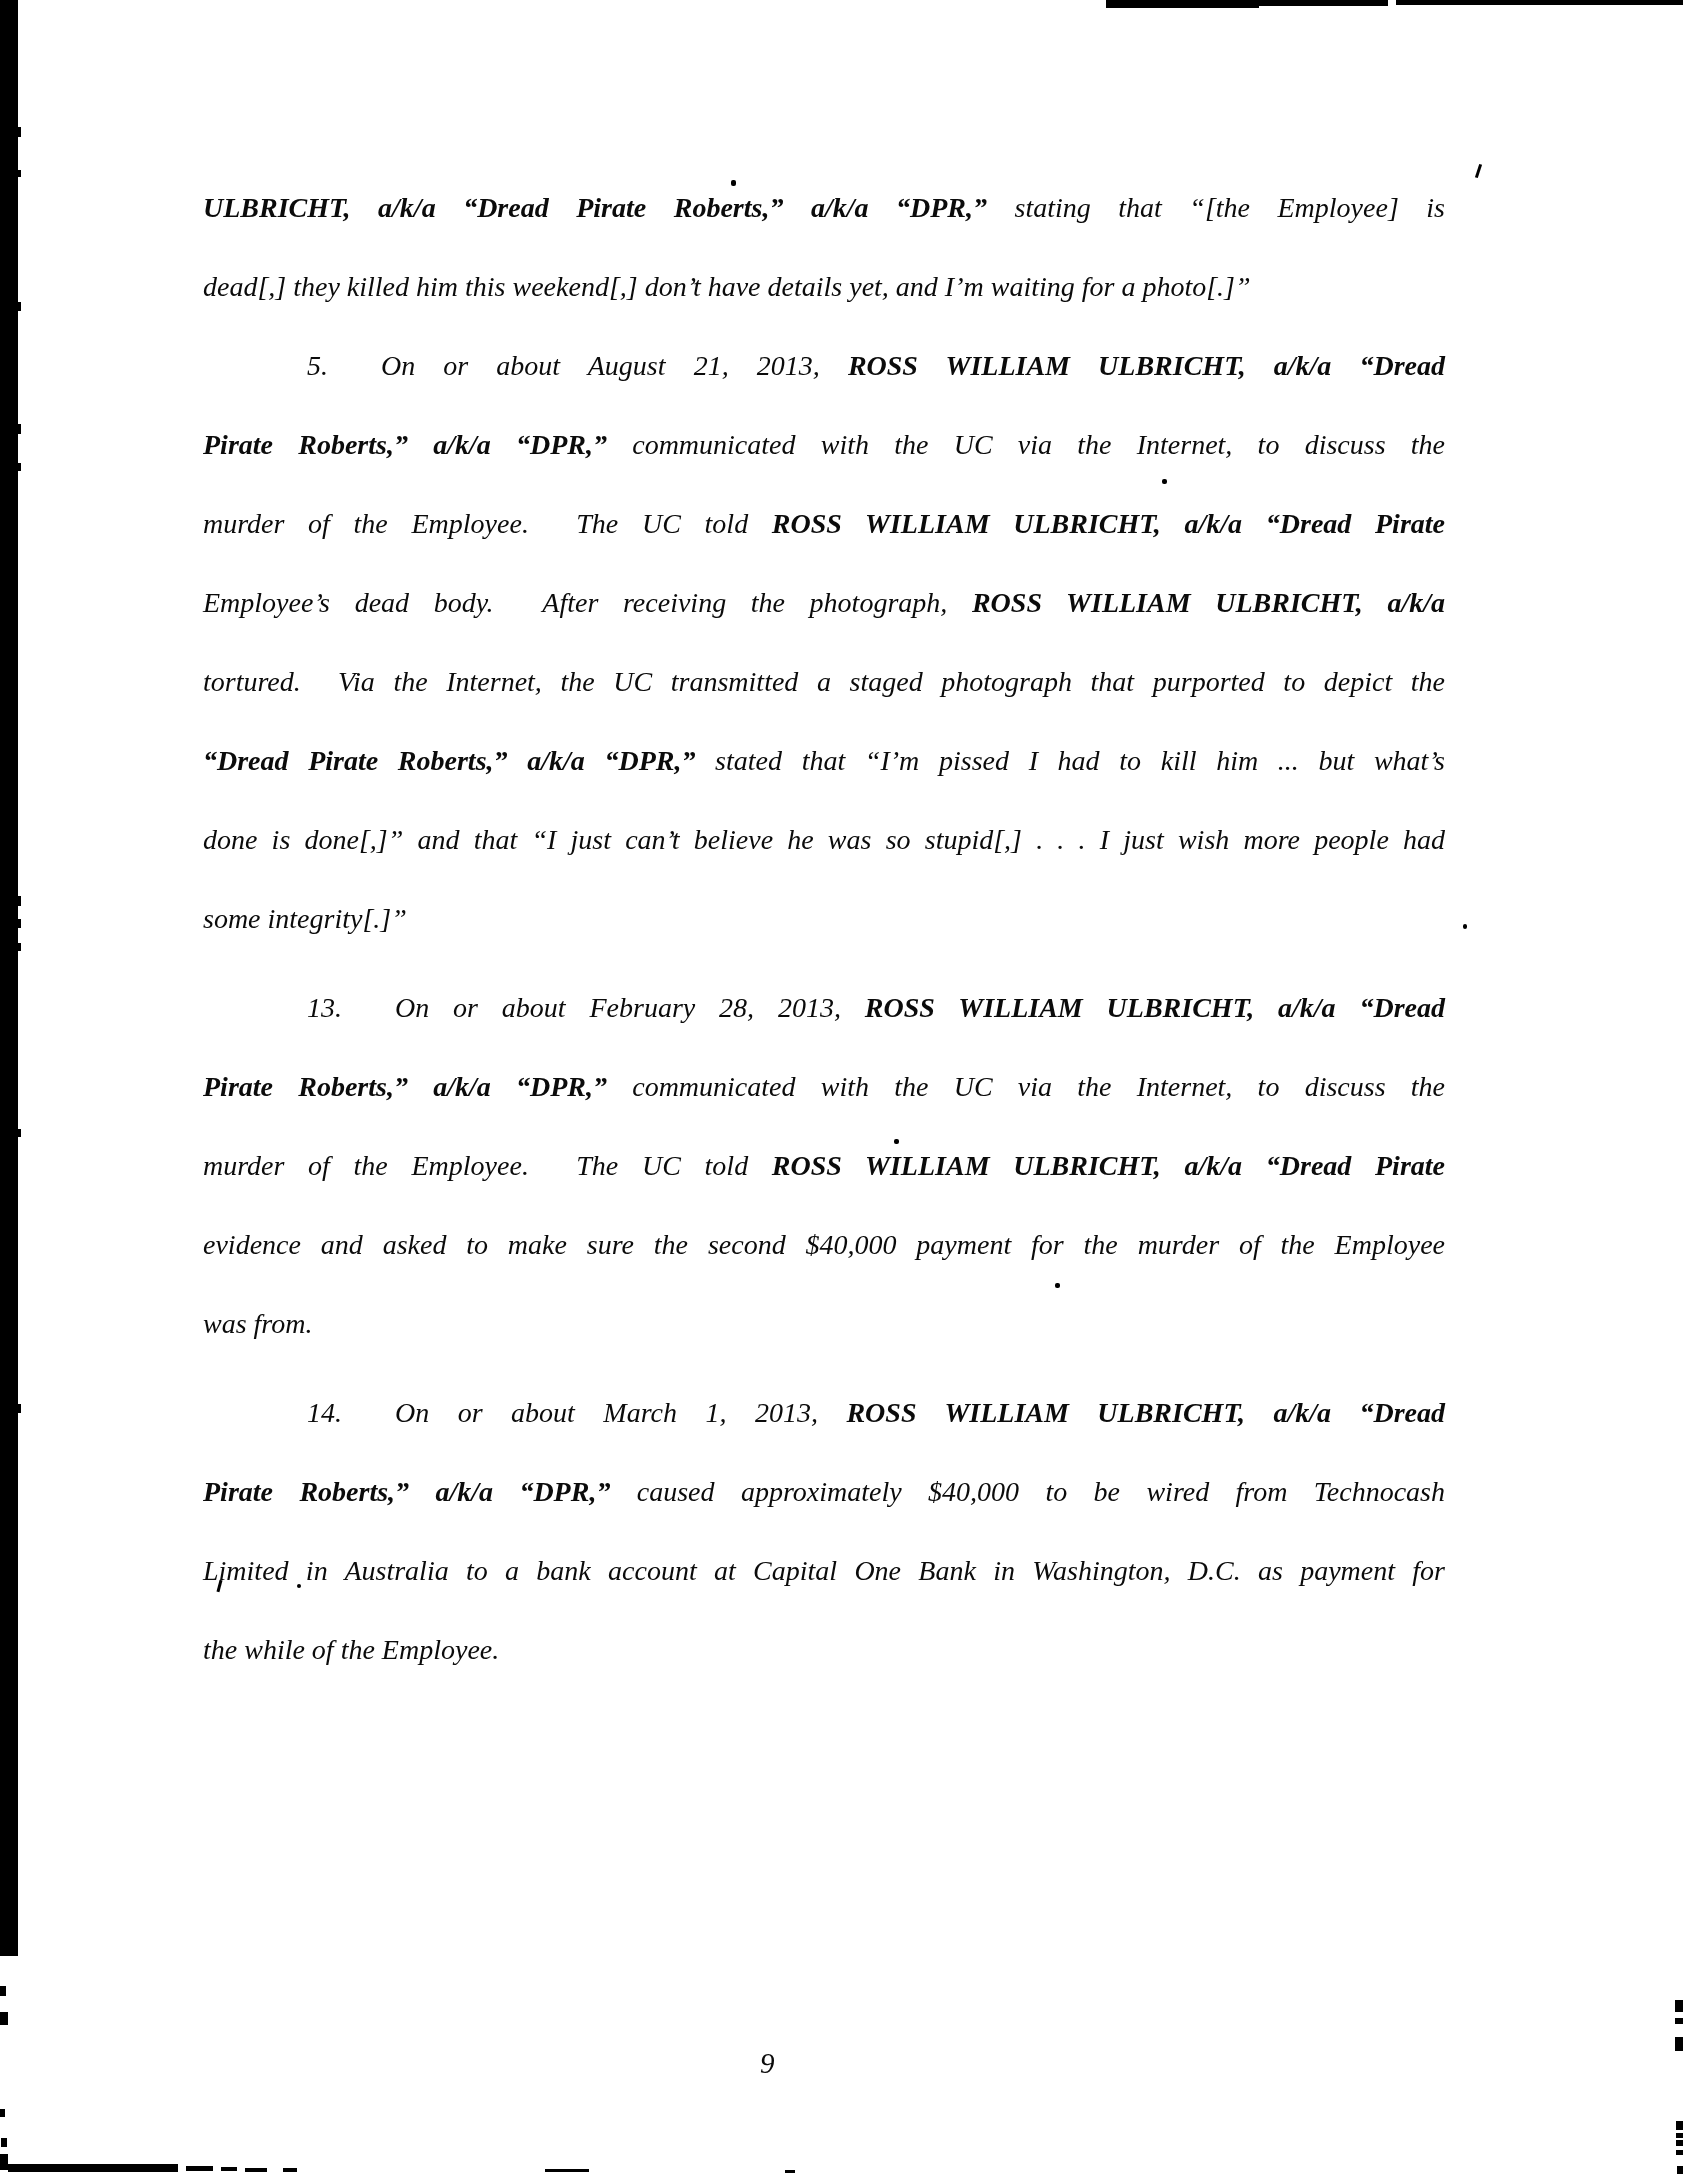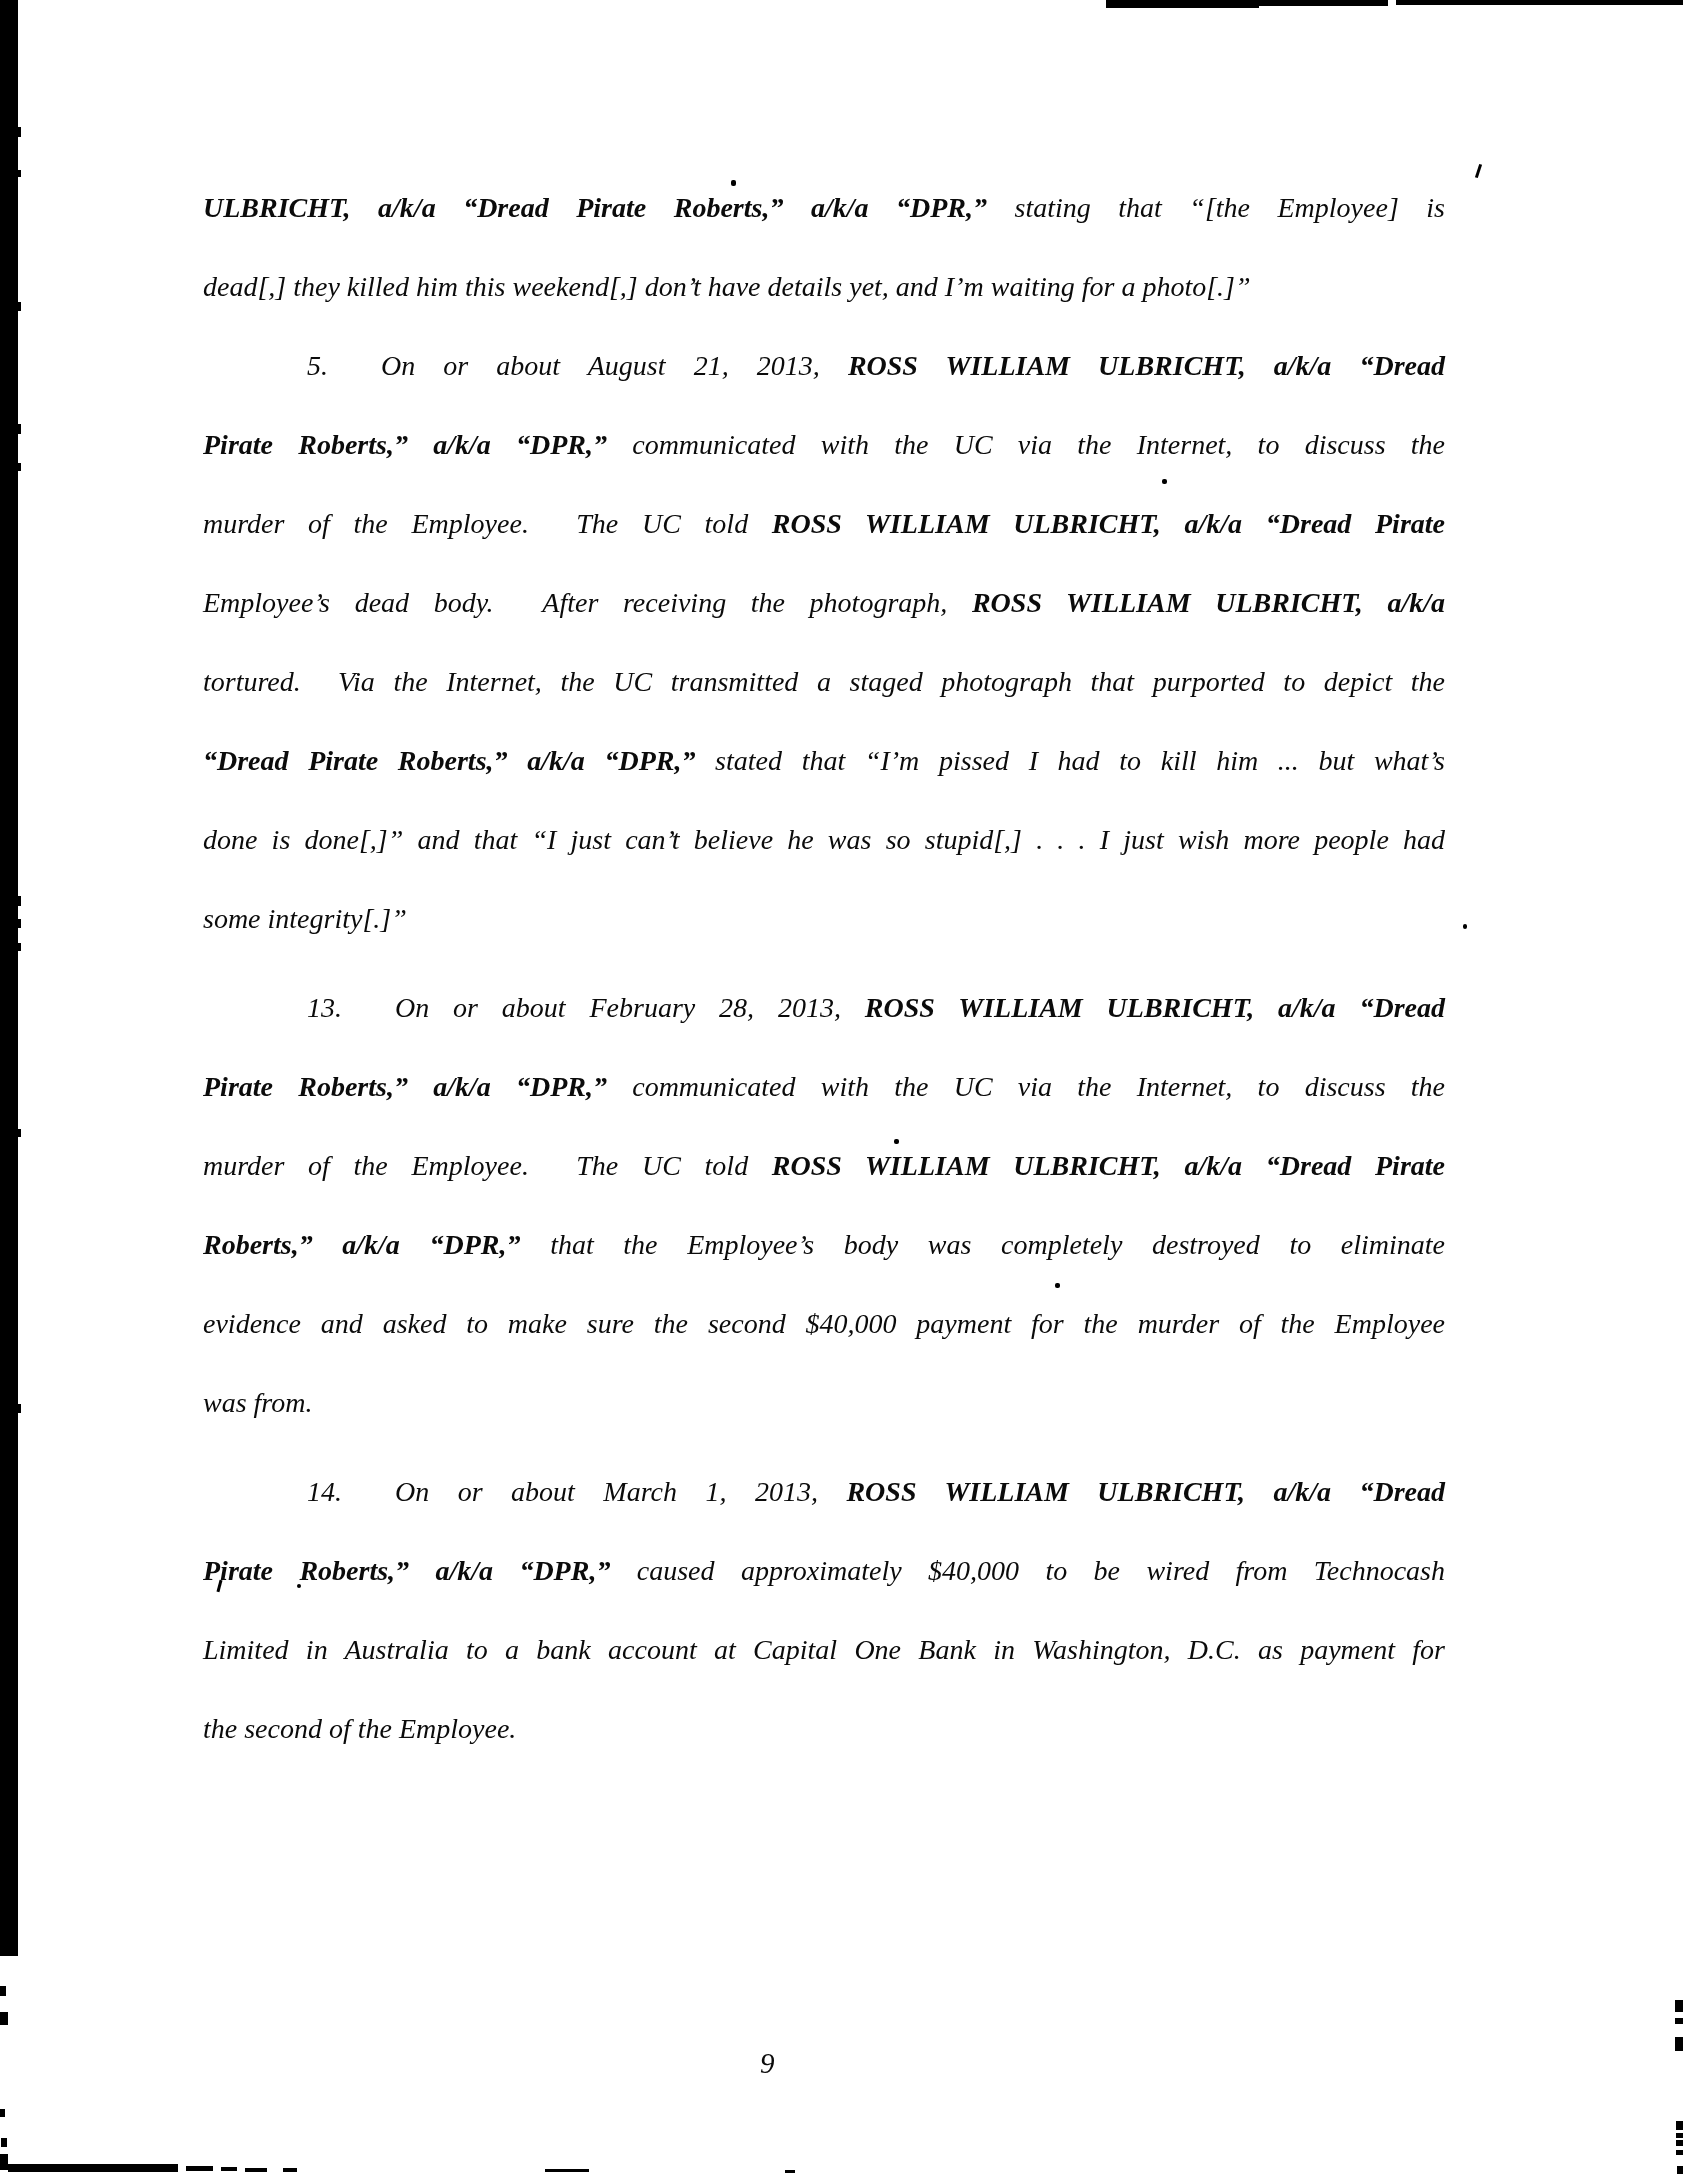--- a/index.html
+++ b/index.html
@@ -33,27 +33,26 @@
     <p class="line j"><span class="b">Pirate Roberts,” a/k/a “DPR,”</span><span> communicated with the UC via the Internet, to discuss the</span></p>
     <p class="line j"><span>murder of the Employee.&nbsp; The UC told </span><span class="b">ROSS WILLIAM ULBRICHT, a/k/a “Dread Pirate</span></p>
     <p class="line j"><span>Employee’s dead body.&nbsp; After receiving the photograph, </span><span class="b">ROSS WILLIAM ULBRICHT, a/k/a</span></p>
     <p class="line j"><span>tortured.&nbsp; Via the Internet, the UC transmitted a staged photograph that purported to depict the</span></p>
     <p class="line j"><span class="b">“Dread Pirate Roberts,” a/k/a “DPR,”</span><span> stated that “I’m pissed I had to kill him ... but what’s</span></p>
     <p class="line j"><span>done is done[,]” and that “I just can’t believe he was so stupid[,] . . . I just wish more people had</span></p>
     <p class="line"><span>some integrity[.]”</span></p>
     <p class="line j ps"><span class="pnum">13.</span><span>On or about February 28, 2013, </span><span class="b">ROSS WILLIAM ULBRICHT, a/k/a “Dread</span></p>
     <p class="line j"><span class="b">Pirate Roberts,” a/k/a “DPR,”</span><span> communicated with the UC via the Internet, to discuss the</span></p>
     <p class="line j"><span>murder of the Employee.&nbsp; The UC told </span><span class="b">ROSS WILLIAM ULBRICHT, a/k/a “Dread Pirate</span></p>
-    <p class="line j"><span class="b">Roberts,” a/k/a “DPR,”</span><span> that the Employee’s body was completely destroyed to eliminate</span></p>
     <p class="line j"><span>evidence and asked to make sure the second $40,000 payment for the murder of the Employee</span></p>
     <p class="line"><span>was from.</span></p>
     <p class="line j ps"><span class="pnum">14.</span><span>On or about March 1, 2013, </span><span class="b">ROSS WILLIAM ULBRICHT, a/k/a “Dread</span></p>
     <p class="line j"><span class="b">Pirate Roberts,” a/k/a “DPR,”</span><span> caused approximately $40,000 to be wired from Technocash</span></p>
     <p class="line j"><span>Limited in Australia to a bank account at Capital One Bank in Washington, D.C. as payment for</span></p>
-    <p class="line"><span>the second of the Employee.</span></p>
+    <p class="line"><span>the while of the Employee.</span></p>
   </div>
 
   <div class="pageno">9</div>
 
   <div class="art" style="left:0;top:0;width:18px;height:1956px;"></div>
   <div class="art" style="left:18px;top:127px;width:3px;height:10px;"></div>
   <div class="art" style="left:18px;top:170px;width:3px;height:7px;"></div>
   <div class="art" style="left:18px;top:302px;width:3px;height:9px;"></div>
   <div class="art" style="left:18px;top:424px;width:3px;height:10px;"></div>
   <div class="art" style="left:18px;top:463px;width:3px;height:8px;"></div>

